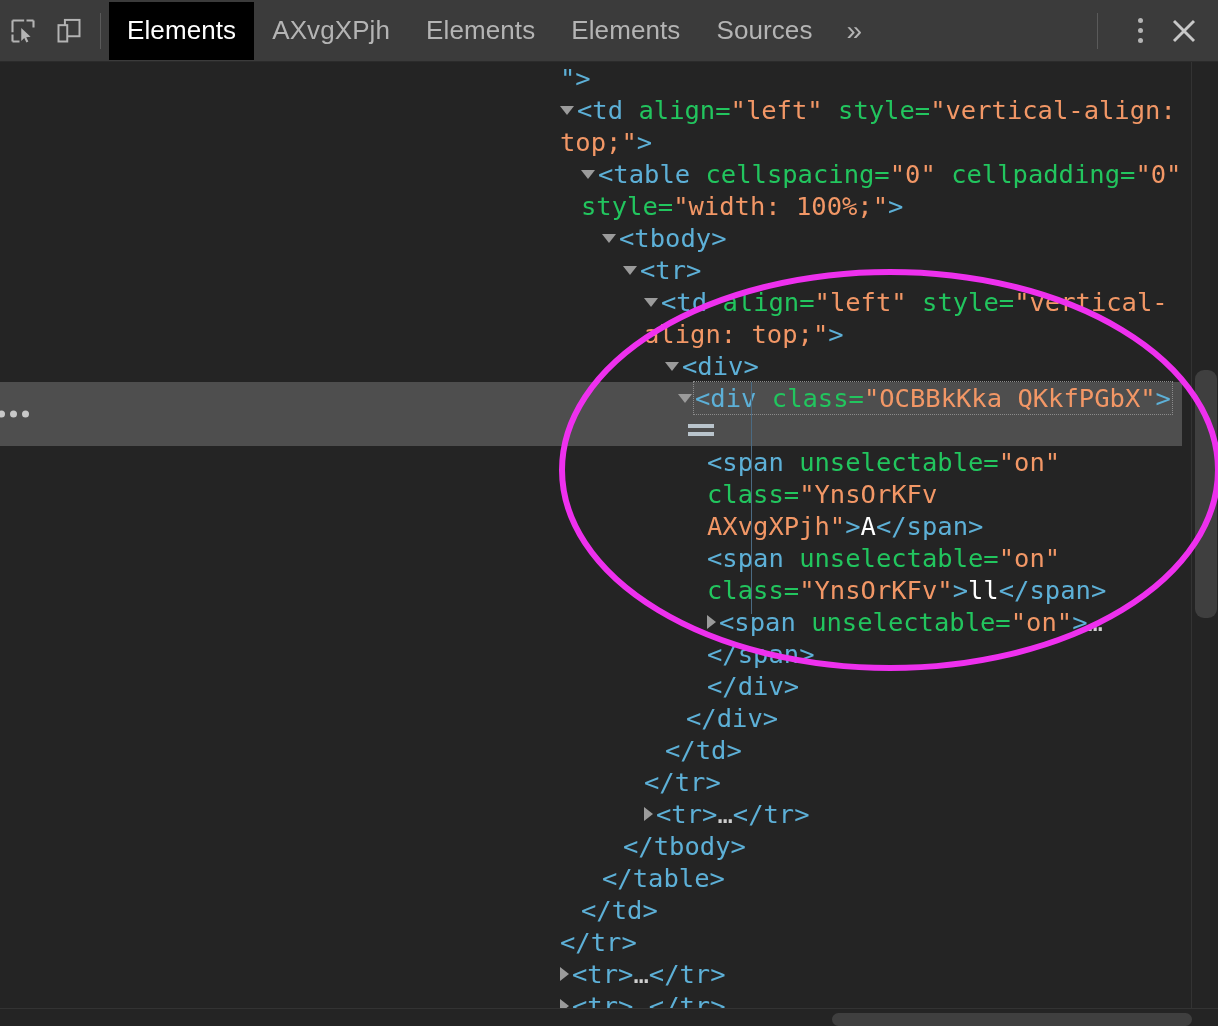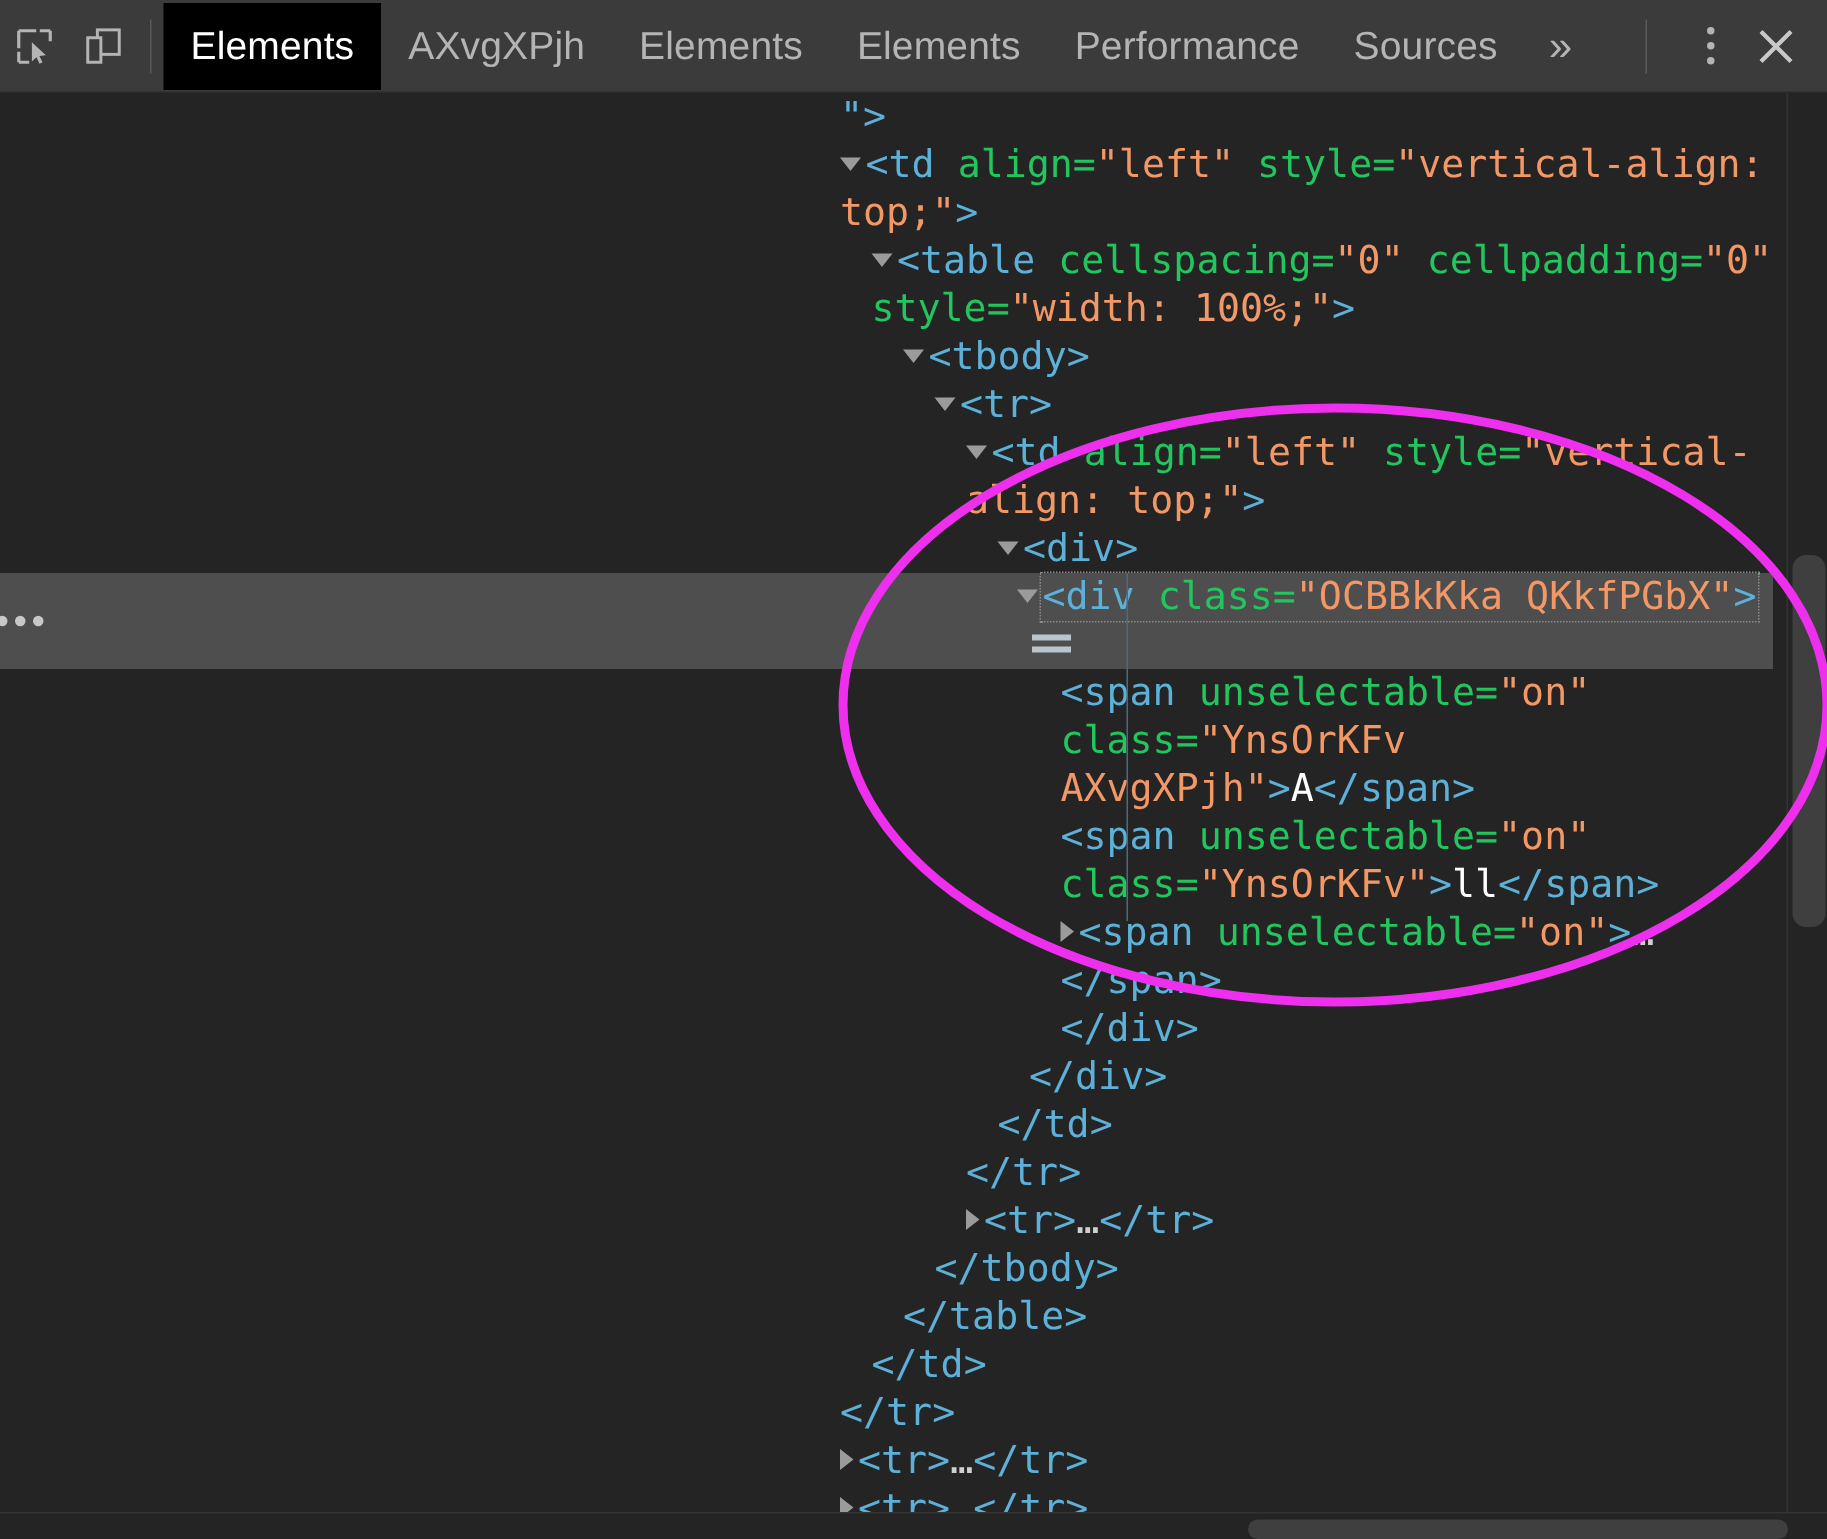--- a/index.html
+++ b/index.html
@@ -288,21 +288,20 @@
     </svg>
   </div>
 
   <div class="tb-sep"></div>
 
   <div class="tab-strip">
     <div class="dt-tab selected">Elements</div>
     <div class="dt-tab">AXvgXPjh</div>
     <div class="dt-tab">Elements</div>
     <div class="dt-tab">Elements</div>
-    <div class="dt-tab">Performance</div>
     <div class="dt-tab">Sources</div>
     <div class="chev-more">»</div>
   </div>
 
   <div class="tb-right">
     <div class="tb-sep wide"></div>
     <div class="kebab">
       <i></i>
       <i></i>
       <i></i>

